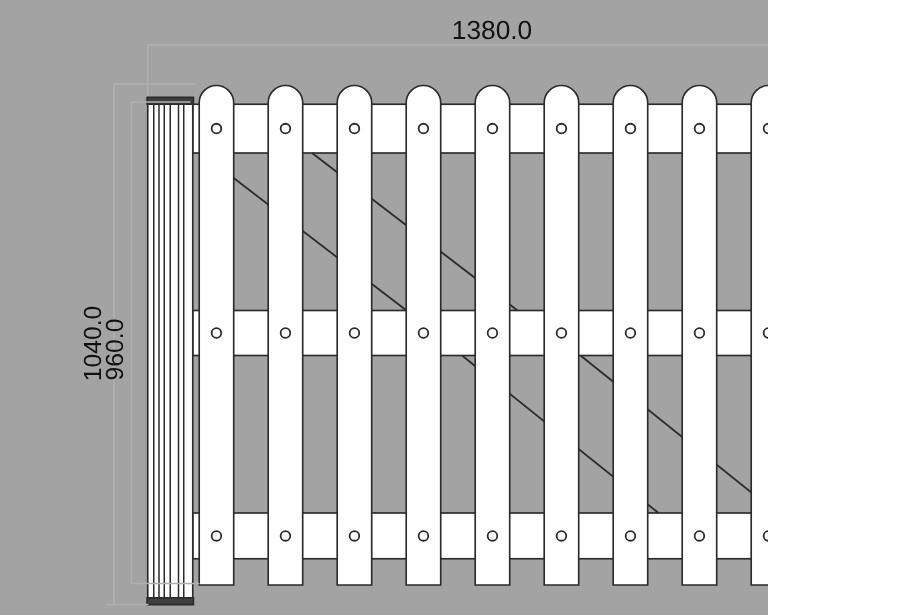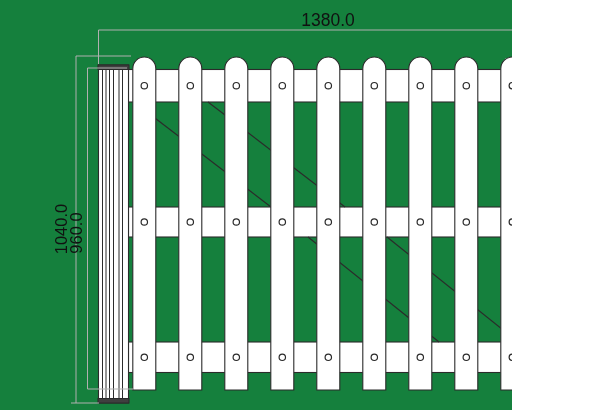--- a/index.html
+++ b/index.html
@@ -5,21 +5,21 @@
   html, body {
     margin: 0;
     padding: 0;
     background: #ffffff;
     font-family: "Liberation Sans", sans-serif;
   }
   .canvas {
     position: relative;
     width: 512px;
     height: 410px;
-    background: #15803d;
+    background: #a3a3a3;
     overflow: hidden;
   }
   svg { display: block; }
   text {
     font-family: "Liberation Sans", sans-serif;
     fill: #111111;
   }
   .dim-label-top  { font-size: 17.5px; }
   .dim-label-side { font-size: 16.5px; }
 </style>

